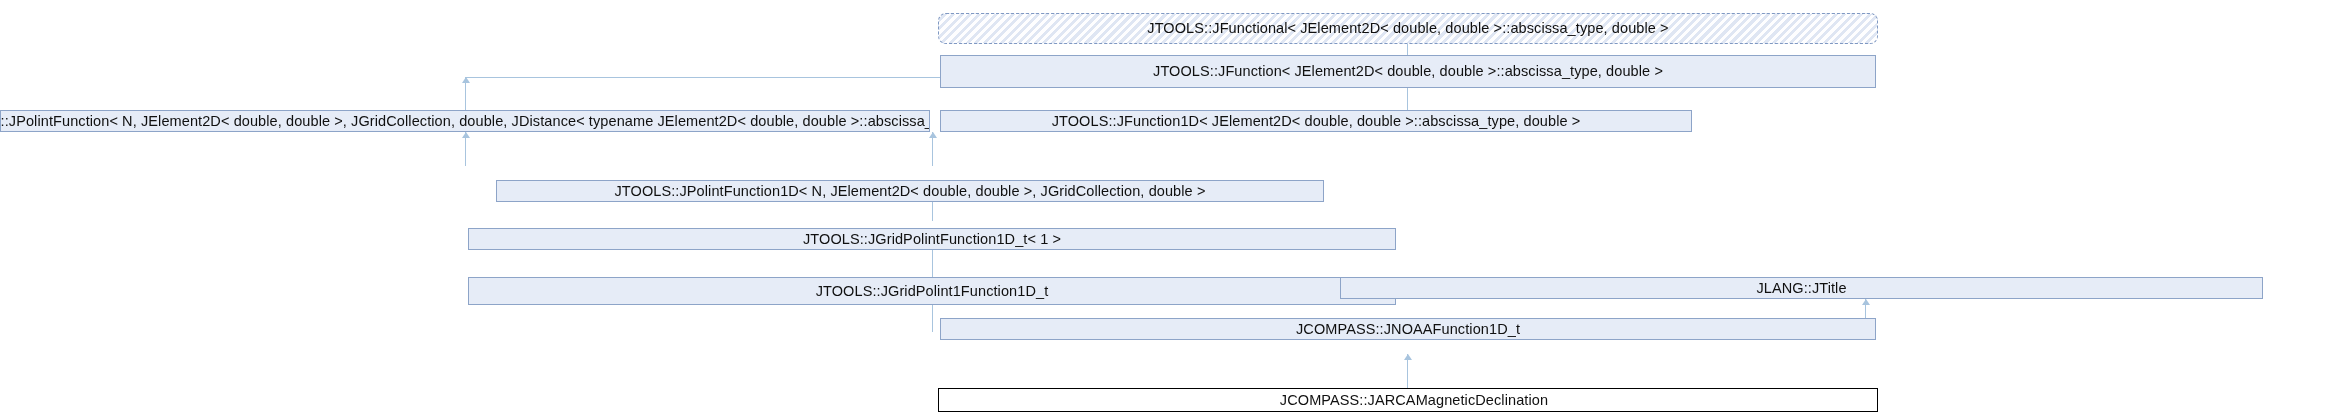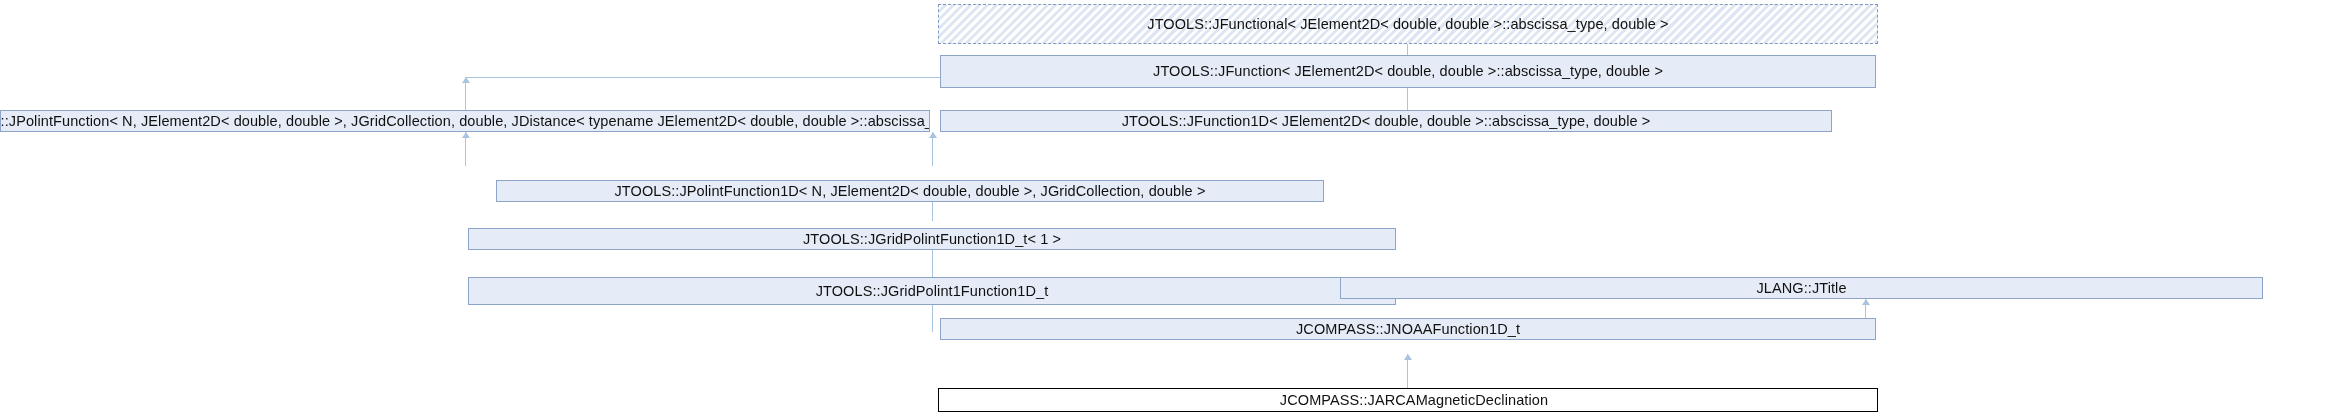--- a/index.html
+++ b/index.html
@@ -85,30 +85,30 @@
     <div class="edge v" style="left: 932px; top: 188px; height: 33px;"></div>
     <div class="arrow" style="left: 928.5px; top: 188px; border-bottom-color: rgb(168, 196, 222);"></div>
     <div class="edge v" style="left: 932px; top: 243px; height: 34px;"></div>
     <div class="arrow" style="left: 928.5px; top: 243px; border-bottom-color: rgb(168, 196, 222);"></div>
     <div class="edge v" style="left: 932px; top: 299px; height: 33px;"></div>
     <div class="arrow" style="left: 928.5px; top: 299px; border-bottom-color: rgb(168, 196, 222);"></div>
     <div class="edge v" style="left: 1865px; top: 299px; height: 33px;"></div>
     <div class="arrow" style="left: 1861.5px; top: 299px; border-bottom-color: rgb(168, 196, 222);"></div>
     <div class="edge v" style="left: 1407px; top: 354px; height: 34px;"></div>
     <div class="arrow" style="left: 1403.5px; top: 354px; border-bottom-color: rgb(168, 196, 222);"></div>
-    <div class="node template" style="left: 938px; top: 4px; width: 940px; height: 40px;">
+    <div class="node template" style="left: 938px; top: 13px; width: 940px; height: 31px; border-radius: 8px;">
       <span class="node-label">JTOOLS::JFunctional&lt; JElement2D&lt; double, double &gt;::abscissa_type, double &gt;</span>
     </div>
     <div class="node" style="left: 940px; top: 55px; width: 936px; height: 33px;">
       <span class="node-label">JTOOLS::JFunction&lt; JElement2D&lt; double, double &gt;::abscissa_type, double &gt;</span>
     </div>
     <div class="node" style="left: 0px; top: 110px; width: 930px; height: 22px;">
       <span class="node-label">JTOOLS::JPolintFunction&lt; N, JElement2D&lt; double, double &gt;, JGridCollection, double, JDistance&lt; typename JElement2D&lt; double, double &gt;::abscissa_type &gt; &gt;</span>
     </div>
-    <div class="node" style="left: 940px; top: 110px; width: 892px; height: 22px;">
+    <div class="node" style="left: 940px; top: 110px; width: 752px; height: 22px;">
       <span class="node-label">JTOOLS::JFunction1D&lt; JElement2D&lt; double, double &gt;::abscissa_type, double &gt;</span>
     </div>
     <div class="node" style="left: 496px; top: 166px; width: 828px; height: 22px; margin-top: 14px;">
       <span class="node-label">JTOOLS::JPolintFunction1D&lt; N, JElement2D&lt; double, double &gt;, JGridCollection, double &gt;</span>
     </div>
     <div class="node" style="left: 468px; top: 228px; width: 928px; height: 22px;">
       <span class="node-label">JTOOLS::JGridPolintFunction1D_t&lt; 1 &gt;</span>
     </div>
     <div class="node" style="left: 468px; top: 277px; width: 928px; height: 28px;">
       <span class="node-label">JTOOLS::JGridPolint1Function1D_t</span>

